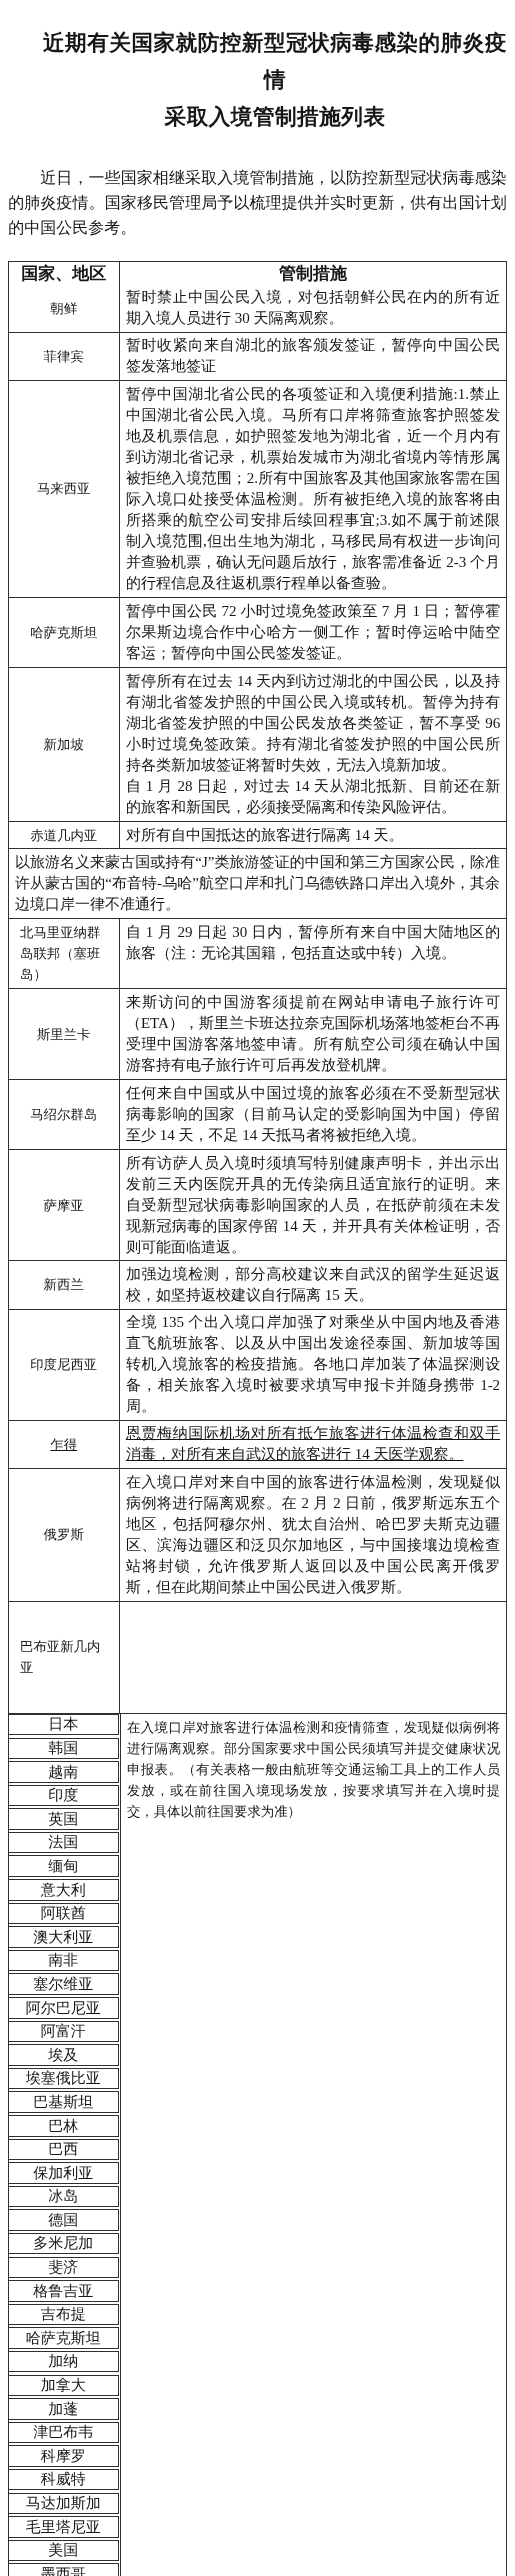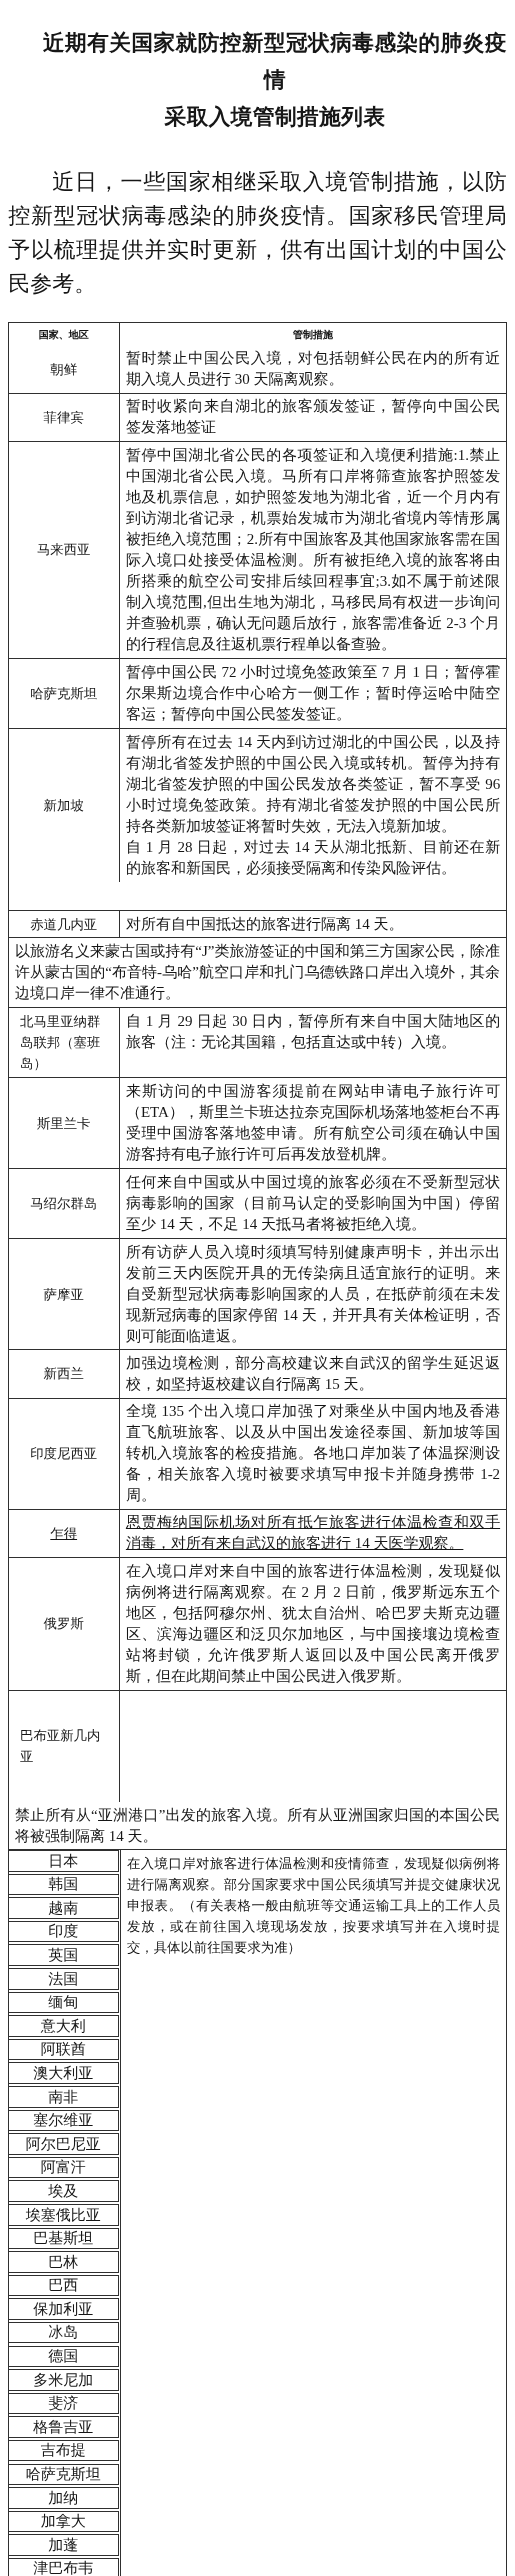--- a/index.html
+++ b/index.html
@@ -14,21 +14,21 @@
     color:var(--c-text);
   }
   .doc{padding-top:25px;}
   .title{
     text-align:center;font-weight:bold;font-size:21.6px;line-height:37px;
     letter-spacing:0.5px;
     margin-left:35px;
   }
   .intro{
     margin:29px 8.2px 0 8.2px;
-    font-size:22px;line-height:34px;
+    font-size:16px;line-height:25px;
     text-align:justify;text-indent:2em;
   }
   .ctable{
     margin:20.6px 7.7px 0 7.7px;
     border:1px solid var(--c-border);
   }
   .trow{display:flex;align-items:stretch;}
   .trow + .trow{border-top:1px solid var(--c-border);}
   .cell-label{
     width:111px;flex:0 0 111px;box-sizing:border-box;
@@ -37,21 +37,21 @@
     padding:2.1px 11.3px;
     font-size:13.4px;line-height:21px;
   }
   .cell-measure{
     flex:1;box-sizing:border-box;
     padding:2.6px 6.2px 2.6px 6.2px;
     font-size:15px;line-height:21px;
     text-align:justify;white-space:pre-line;
   }
   .thead .cell-label,.thead .cell-measure{
-    font-weight:bold;font-size:10px;
+    font-weight:bold;font-size:17px;
     text-align:right;align-items:center;justify-content:center;
     display:flex;min-height:23px;padding-top:1px;padding-bottom:1px;
   }
   .merged{display:flex;border-top:1px solid var(--c-border);}
   .merged-left{
     width:111px;flex:0 0 111px;box-sizing:border-box;
     padding:0 0 1px 0;
   }
   .country-box{
     box-sizing:border-box;width:111px;min-height:20.6px;
@@ -101,21 +101,21 @@
         </div>
         <div class="trow" style="min-height: 69px;">
           <div class="cell-label">哈萨克斯坦</div>
           <div class="cell-measure">暂停中国公民 72 小时过境免签政策至 7 月 1 日；暂停霍尔果斯边境合作中心哈方一侧工作；暂时停运哈中陆空客运；暂停向中国公民签发签证。</div>
         </div>
         <div class="trow" style="min-height: 153px;">
           <div class="cell-label">新加坡</div>
           <div class="cell-measure">暂停所有在过去 14 天内到访过湖北的中国公民，以及持有湖北省签发护照的中国公民入境或转机。暂停为持有湖北省签发护照的中国公民发放各类签证，暂不享受 96 小时过境免签政策。持有湖北省签发护照的中国公民所持各类新加坡签证将暂时失效，无法入境新加坡。
 自 1 月 28 日起，对过去 14 天从湖北抵新、目前还在新的旅客和新国民，必须接受隔离和传染风险评估。</div>
         </div>
-        <div class="trow" style="min-height: 26px; margin-top: 28px;">
+        <div class="trow" style="min-height: 26px;">
           <div class="cell-label">赤道几内亚</div>
           <div class="cell-measure">对所有自中国抵达的旅客进行隔离 14 天。</div>
         </div>
         <div class="trow" style="min-height: 69px;">
           <div class="cell-measure">以旅游名义来蒙古国或持有“J”类旅游签证的中国和第三方国家公民，除准许从蒙古国的“布音特-乌哈”航空口岸和扎门乌德铁路口岸出入境外，其余边境口岸一律不准通行。</div>
         </div>
         <div class="trow" style="min-height: 69px;">
           <div class="cell-label">北马里亚纳群岛联邦（塞班岛）</div>
           <div class="cell-measure">自 1 月 29 日起 30 日内，暂停所有来自中国大陆地区的旅客（注：无论其国籍，包括直达或中转）入境。</div>
         </div>
@@ -142,21 +142,20 @@
         <div class="trow" style="min-height: 47px; text-decoration: underline;">
           <div class="cell-label">乍得</div>
           <div class="cell-measure">恩贾梅纳国际机场对所有抵乍旅客进行体温检查和双手消毒，对所有来自武汉的旅客进行 14 天医学观察。</div>
         </div>
         <div class="trow" style="min-height: 132px;">
           <div class="cell-label">俄罗斯</div>
           <div class="cell-measure">在入境口岸对来自中国的旅客进行体温检测，发现疑似病例将进行隔离观察。在 2 月 2 日前，俄罗斯远东五个地区，包括阿穆尔州、犹太自治州、哈巴罗夫斯克边疆区、滨海边疆区和泛贝尔加地区，与中国接壤边境检查站将封锁，允许俄罗斯人返回以及中国公民离开俄罗斯，但在此期间禁止中国公民进入俄罗斯。</div>
         </div>
         <div class="trow" style="min-height: 47px; flex-direction: column;">
           <div class="cell-label">巴布亚新几内亚</div>
-          <div class="cell-measure">禁止所有从“亚洲港口”出发的旅客入境。所有从亚洲国家归国的本国公民将被强制隔离 14 天。</div>
         </div>
       </div>
 
     <div class="merged">
       <div class="merged-left">
           <div class="country-box">日本</div>
           <div class="country-box">韩国</div>
           <div class="country-box">越南</div>
           <div class="country-box">印度</div>
           <div class="country-box">英国</div>

